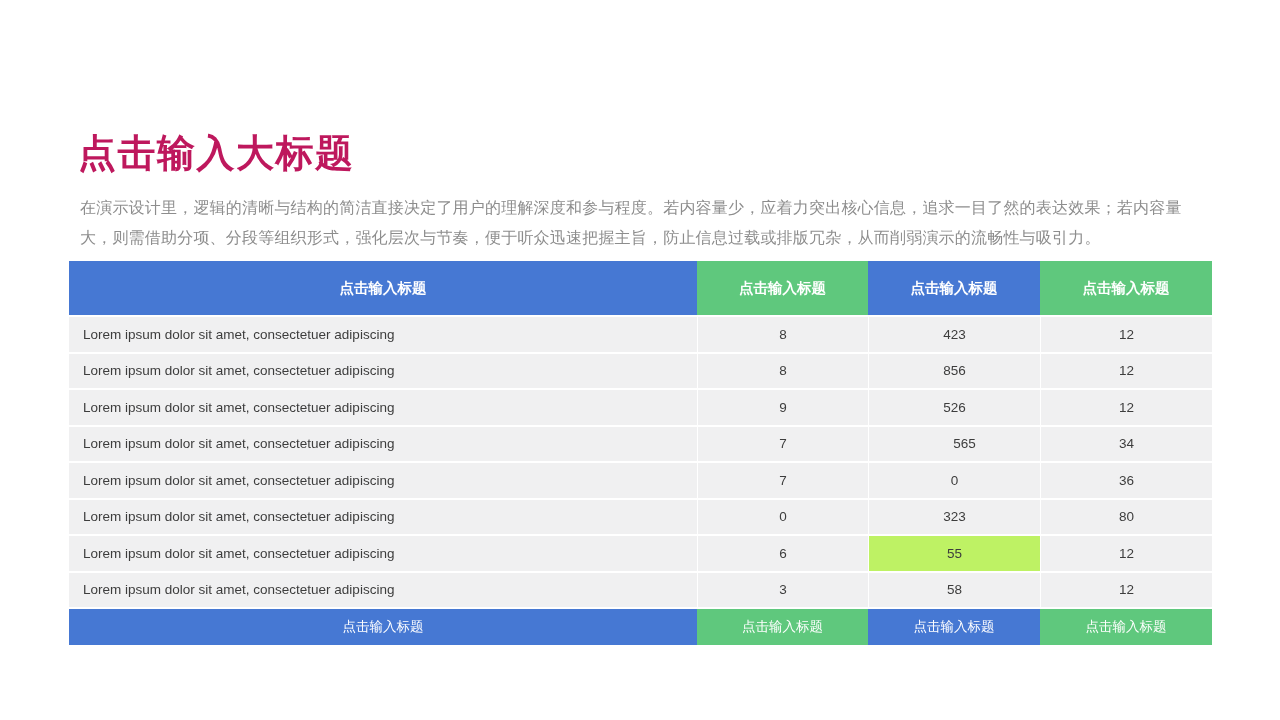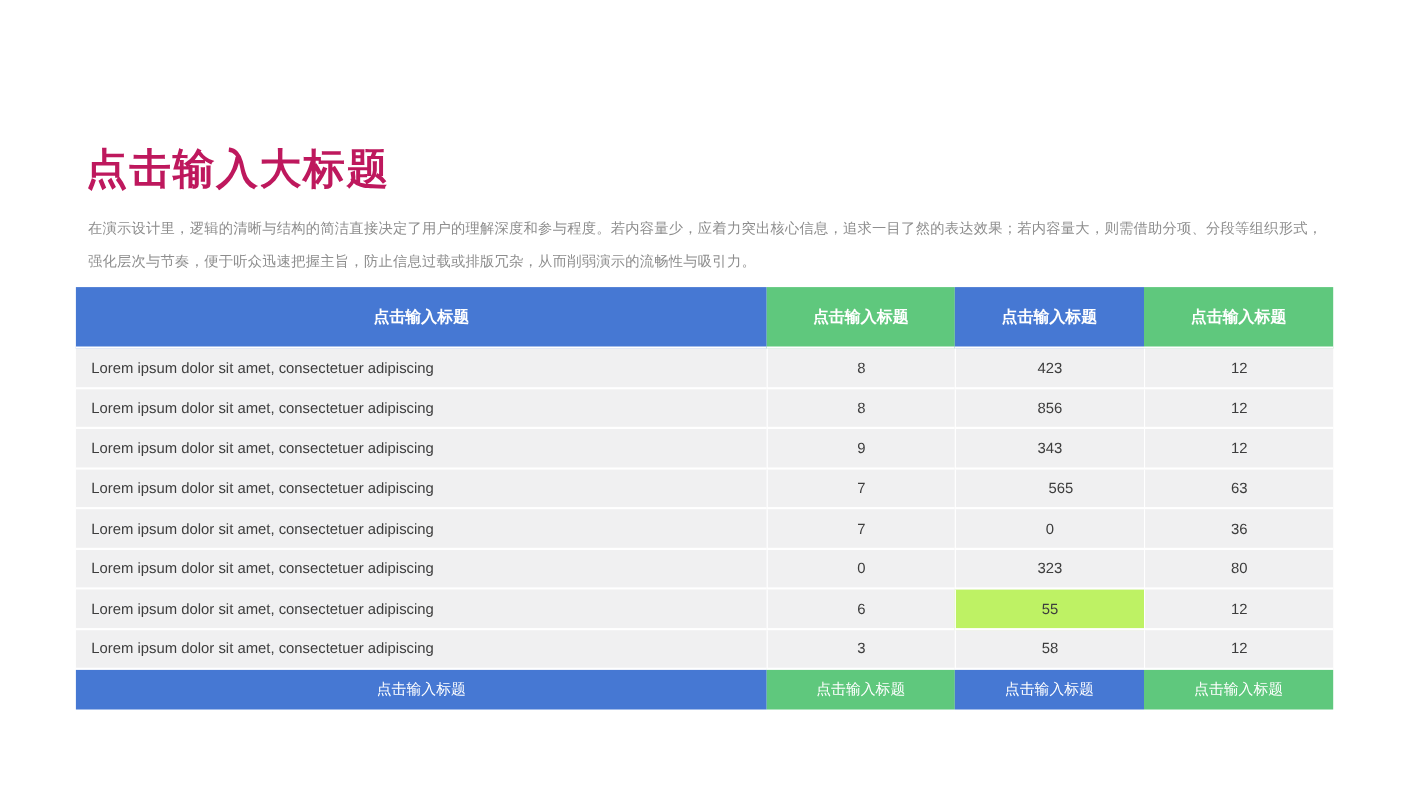--- a/index.html
+++ b/index.html
@@ -16,21 +16,21 @@
     font-size: 38px;
     font-weight: 900;
     color: #141414;
     letter-spacing: 1.5px;
     white-space: nowrap;
   }
   .slide-paragraph {
     position: absolute;
     left: 80px; top: 193px;
     width: 1127px;
-    font-size: 13px;
+    font-size: 16px;
     line-height: 30px;
     color: #8d8d8d;
     letter-spacing: 0.2px;
   }
   .table-wrap {
     position: absolute;
     left: 69px; top: 261px;
     width: 1143px;
   }
   table {
@@ -107,28 +107,28 @@
       </tr>
       <tr>
         <td style="background: rgb(240, 240, 241); color: rgb(61, 61, 61);">Lorem ipsum dolor sit amet, consectetuer adipiscing</td>
         <td style="background: rgb(240, 240, 241); color: rgb(61, 61, 61);">8</td>
         <td style="background: rgb(240, 240, 241); color: rgb(61, 61, 61);">856</td>
         <td style="background: rgb(240, 240, 241); color: rgb(61, 61, 61);">12</td>
       </tr>
       <tr>
         <td style="background: rgb(240, 240, 241); color: rgb(61, 61, 61);">Lorem ipsum dolor sit amet, consectetuer adipiscing</td>
         <td style="background: rgb(240, 240, 241); color: rgb(61, 61, 61);">9</td>
-        <td style="background: rgb(240, 240, 241); color: rgb(61, 61, 61);">343</td>
+        <td style="background: rgb(240, 240, 241); color: rgb(61, 61, 61);">526</td>
         <td style="background: rgb(240, 240, 241); color: rgb(61, 61, 61);">12</td>
       </tr>
       <tr>
         <td style="background: rgb(240, 240, 241); color: rgb(61, 61, 61);">Lorem ipsum dolor sit amet, consectetuer adipiscing</td>
         <td style="background: rgb(240, 240, 241); color: rgb(61, 61, 61);">7</td>
         <td style="background: rgb(240, 240, 241); color: rgb(61, 61, 61); padding-left: 20px;">565</td>
-        <td style="background: rgb(240, 240, 241); color: rgb(61, 61, 61);">63</td>
+        <td style="background: rgb(240, 240, 241); color: rgb(61, 61, 61);">34</td>
       </tr>
       <tr>
         <td style="background: rgb(240, 240, 241); color: rgb(61, 61, 61);">Lorem ipsum dolor sit amet, consectetuer adipiscing</td>
         <td style="background: rgb(240, 240, 241); color: rgb(61, 61, 61);">7</td>
         <td style="background: rgb(240, 240, 241); color: rgb(61, 61, 61);">0</td>
         <td style="background: rgb(240, 240, 241); color: rgb(61, 61, 61); margin-left: 40px;">36</td>
       </tr>
       <tr>
         <td style="background: rgb(240, 240, 241); color: rgb(61, 61, 61);">Lorem ipsum dolor sit amet, consectetuer adipiscing</td>
         <td style="background: rgb(240, 240, 241); color: rgb(61, 61, 61);">0</td>

